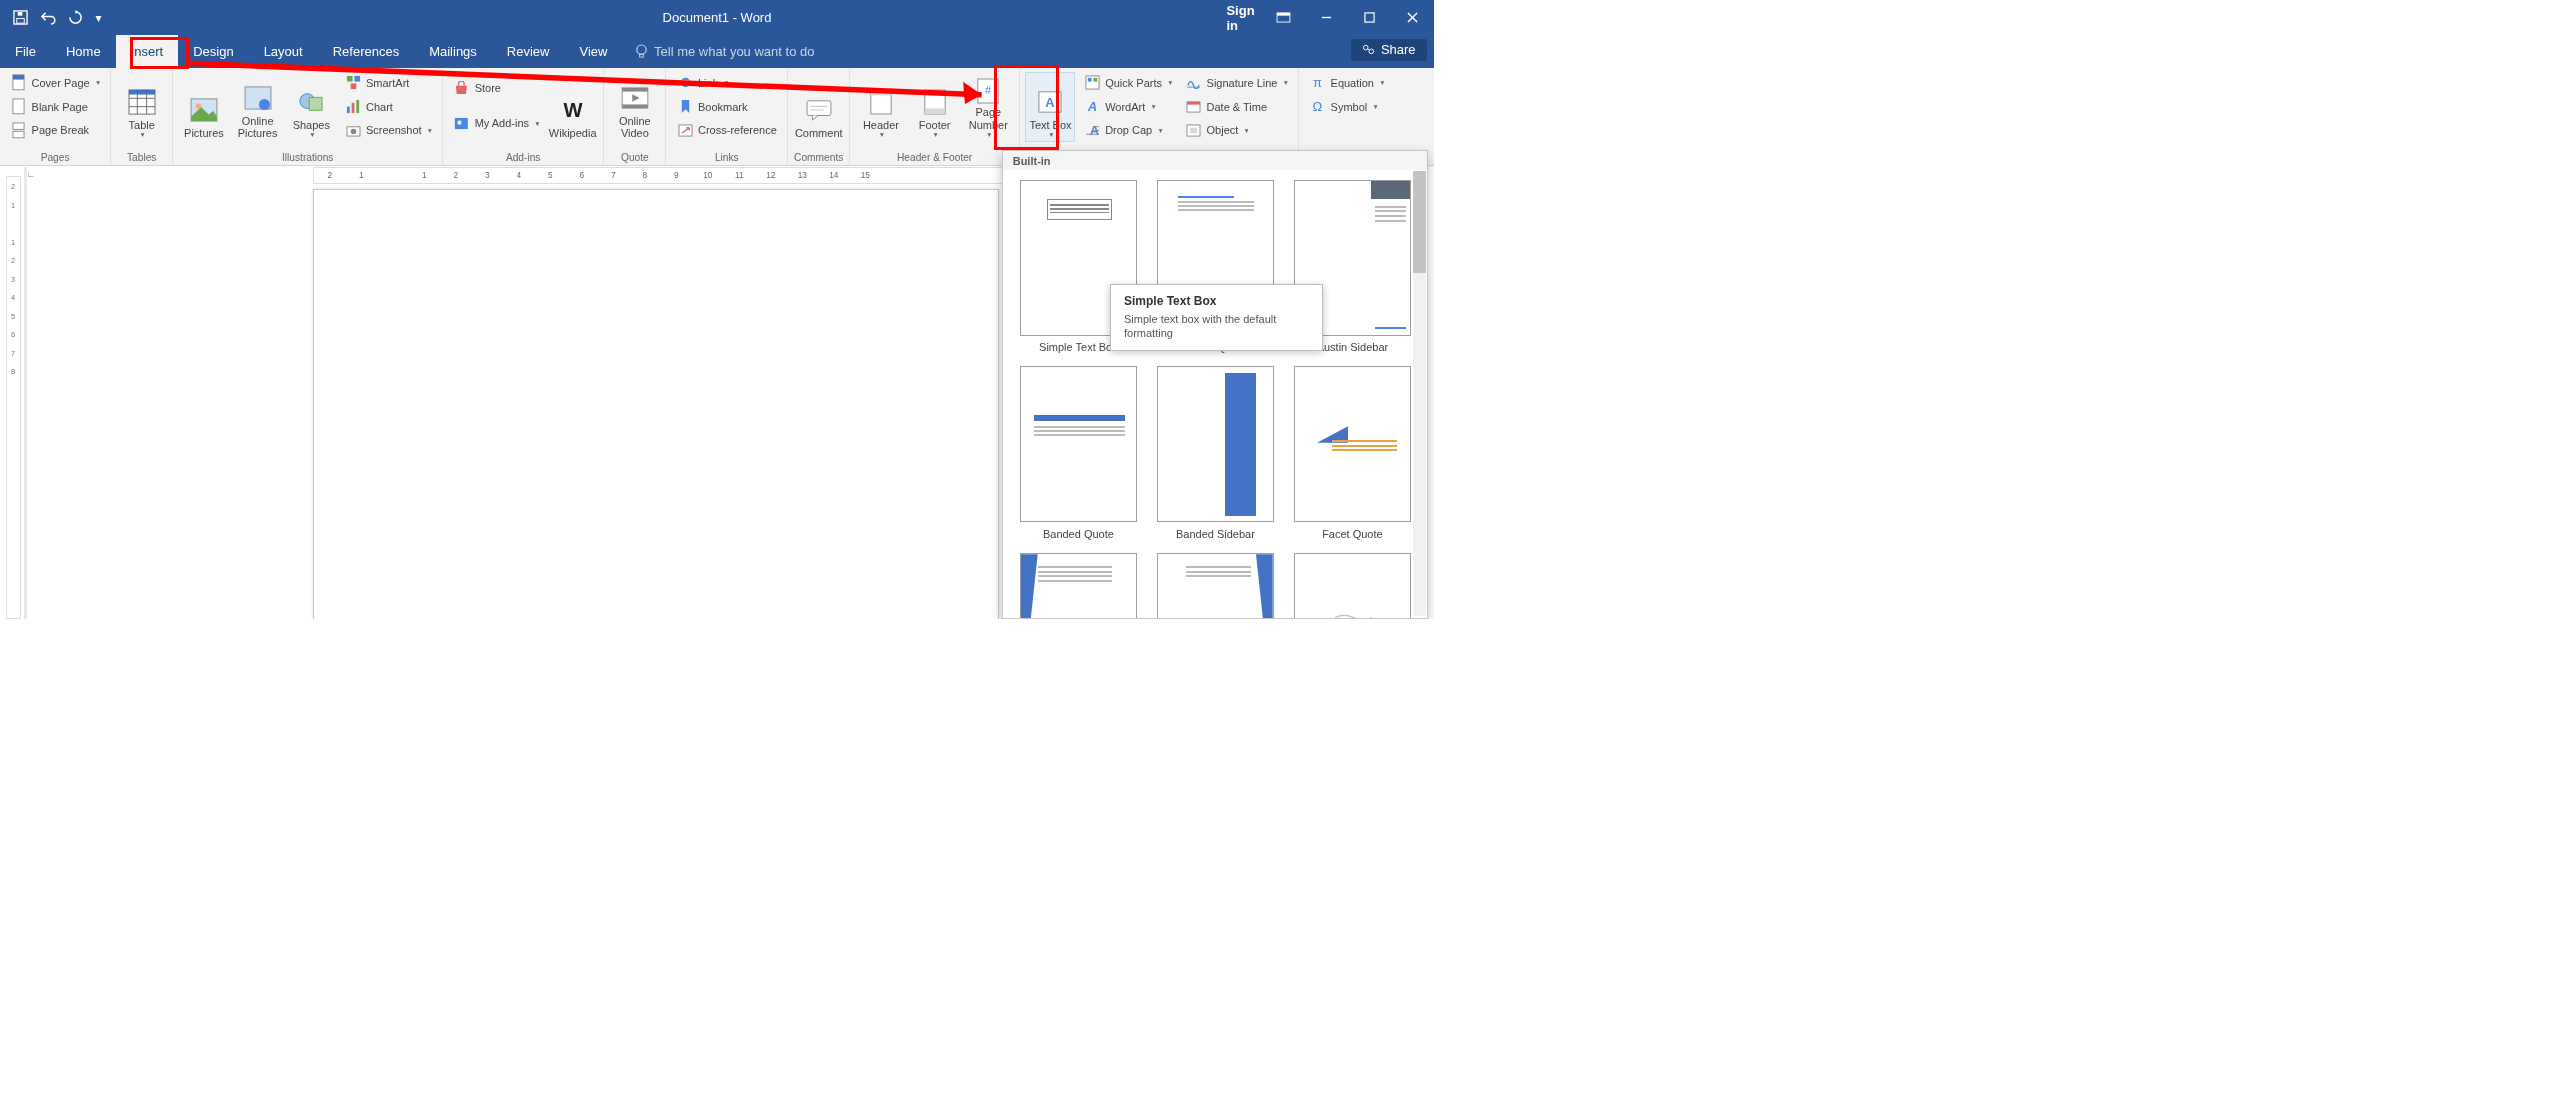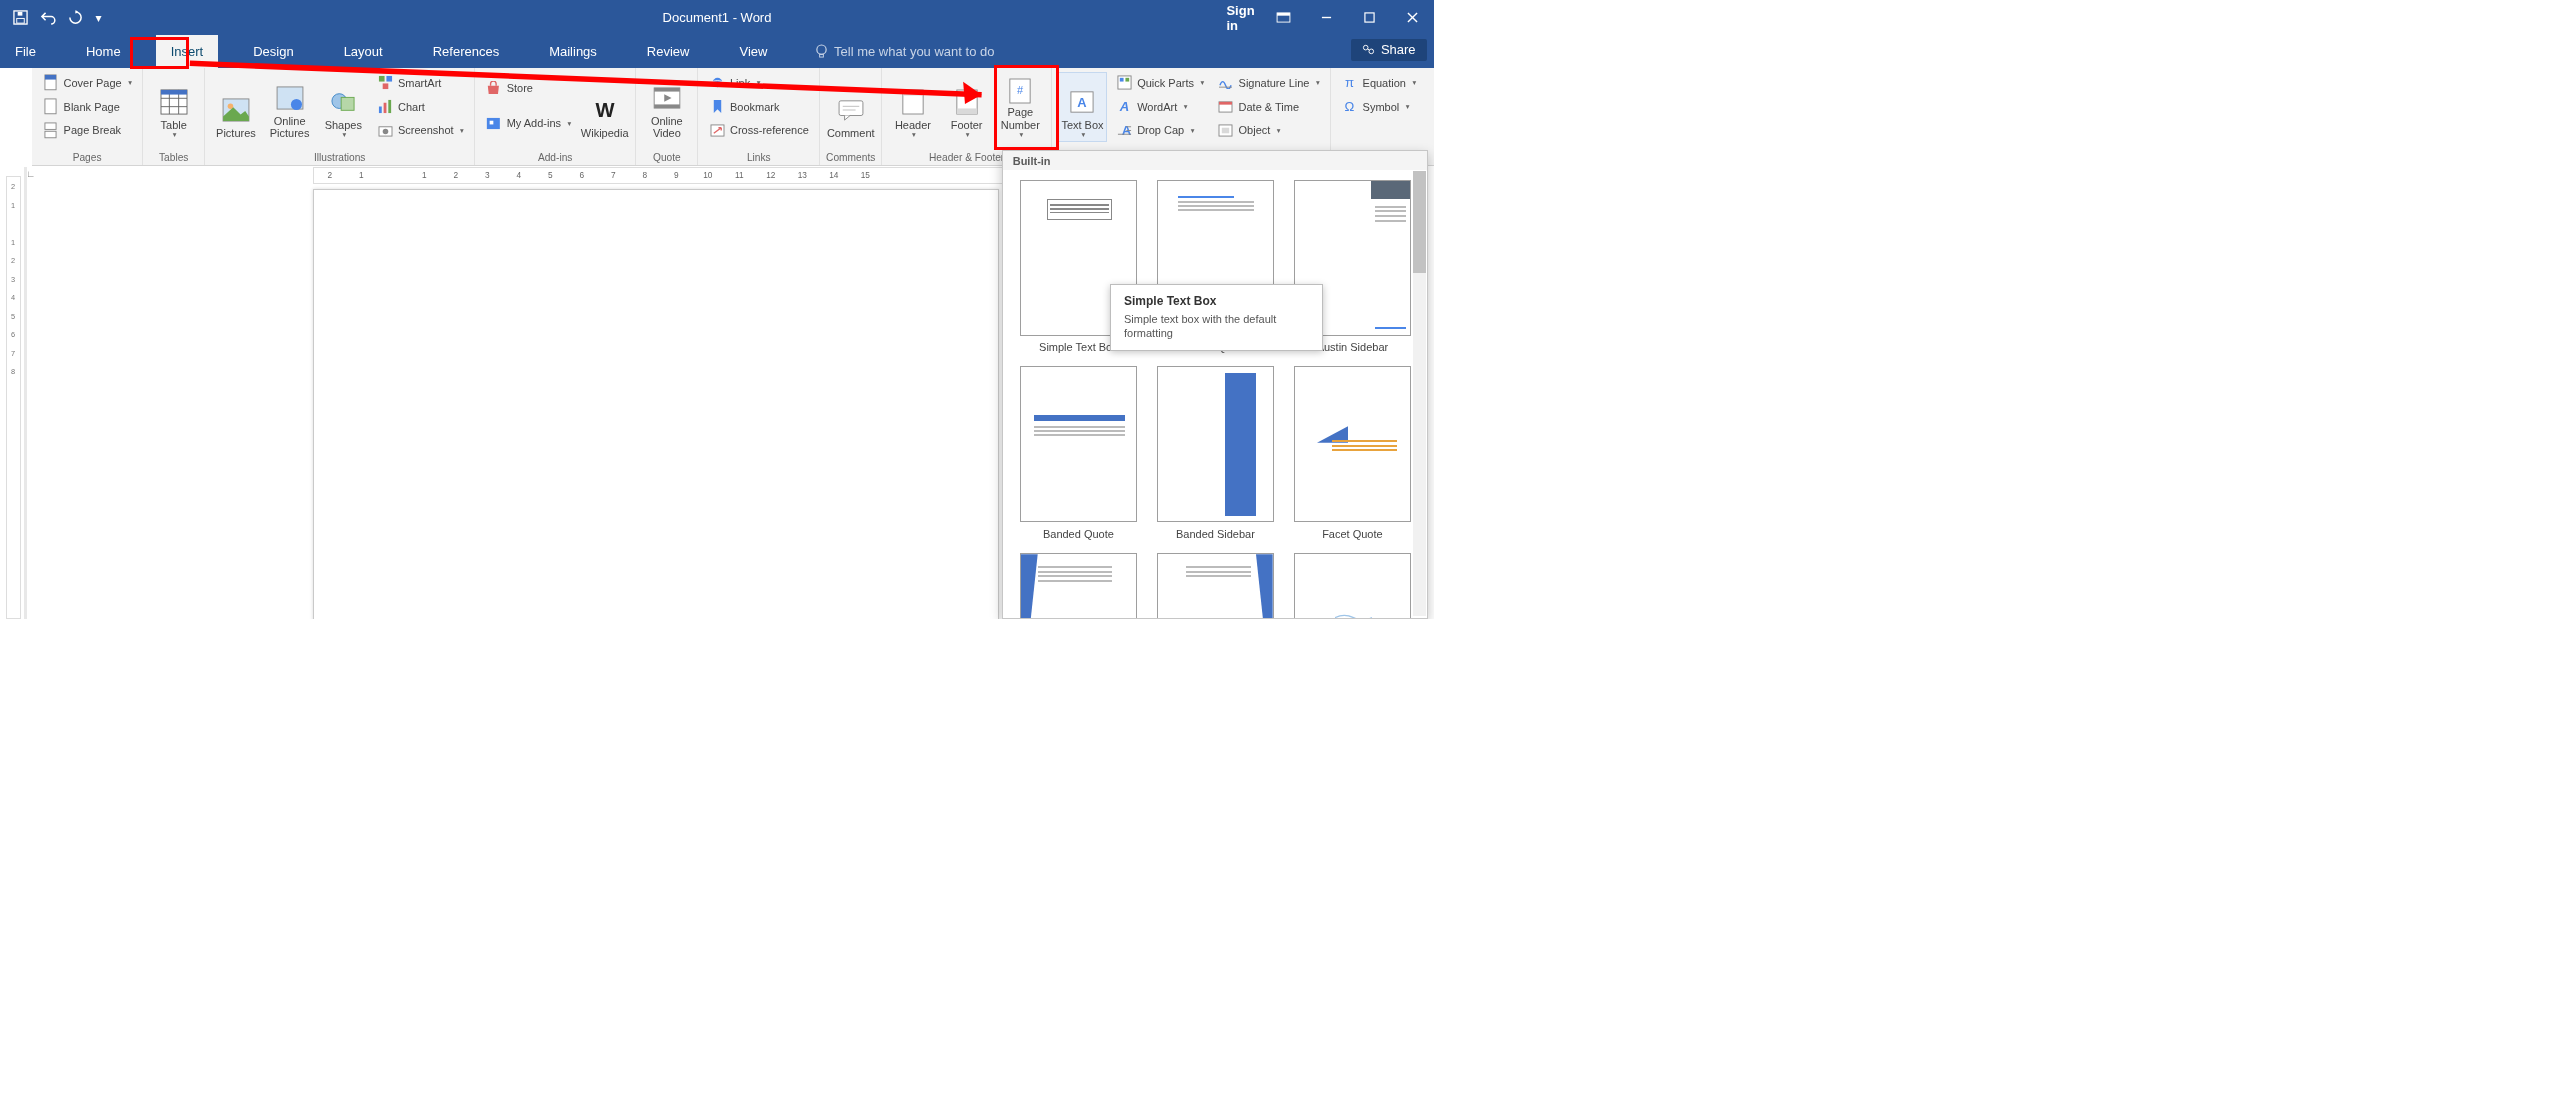--- a/index.html
+++ b/index.html
@@ -9,30 +9,30 @@
 .titlebar { background: #2b579a; height: 35px; display: flex; align-items: center; color: #fff; position: relative; }
 .qat { display: flex; align-items: center; gap: 5.6px; padding-left: 9.3px; }
 .qat-btn { width: 22px; height: 22px; display:flex; align-items:center; justify-content:center; color:#fff; cursor:pointer; }
 .title-text { position:absolute; left:50%; transform:translateX(-50%); font-size:13px; color:#fff; }
 .win-controls { position:absolute; right:0; top:0; height:35px; display:flex; align-items:center; gap:0; }
 .win-btn { width:43px; height:35px; display:flex; align-items:center; justify-content:center; color:#fff; cursor:pointer; font-size:12px; }
 .signin { padding:0 13px; font-size:13px;font-weight:bold; }
 .ribbondisp { width:43px; }
 
 
-.tabs-row { background:#2b579a; height:33px; display:flex; align-items:stretch; color:#fff; position:relative;gap:20px; }
+.tabs-row { background:#2b579a; height:33px; display:flex; align-items:stretch; color:#fff; position:relative; }
 .tab { padding:0 15px; display:flex; align-items:center; font-size:13px; cursor:pointer; }
 .tab.file { font-weight:400; }
 .tab.active { background:#f3f3f3; color:#0c4a6e; }
 .tellme { display:flex; align-items:center; gap:5.6px; padding-left:13px; color:#c8d4e7; font-size:13px; }
 .share-wrap { position:absolute; right:7.4px; top:3.7px; }
 .share-btn { background:#1e447a; color:#fff; padding:3.7px 11px; display:flex; align-items:center; gap:5.6px; border-radius:1.9px; font-size:13px; cursor:pointer; }
 
 
-.ribbon { background:#f3f3f3; border-bottom:0.9px solid #d4d4d4; height:98px; display:flex; align-items:stretch; position:relative;margin-left:32px; }
+.ribbon { background:#f3f3f3; border-bottom:0.9px solid #d4d4d4; height:98px; display:flex; align-items:stretch; position:relative; }
 .group { border-right:0.9px solid #e1e1e1; display:flex; flex-direction:column; justify-content:space-between; padding:3.7px 5.6px 1.9px 5.6px; }
 .group-label { text-align:center; font-size:10.2px; color:#666; padding-top:1.9px; }
 .group-body { display:flex; align-items:flex-start; gap:3.7px; flex:1; }
 .vstack { display:flex; flex-direction:column; gap:1.9px; }
 .big-btn { display:flex; flex-direction:column; align-items:center; justify-content:flex-end; width:50px; height:70px; cursor:pointer; padding:1.9px; border:0.9px solid transparent; font-size:11px; color:#444; text-align:center; line-height:1.1; }
 .big-btn .ic { height:33px; display:flex; align-items:center; justify-content:center; }
 .small-btn { display:flex; align-items:center; gap:4.6px; height:22px; padding:0 3.7px; cursor:pointer; border:0.9px solid transparent; font-size:11px; color:#444; white-space:nowrap; }
 .small-btn .ic { width:16.7px; height:16.7px; display:flex; align-items:center; justify-content:center; }
 .dd { font-size:7.4px; color:#666; margin-left:1.9px; }
 

